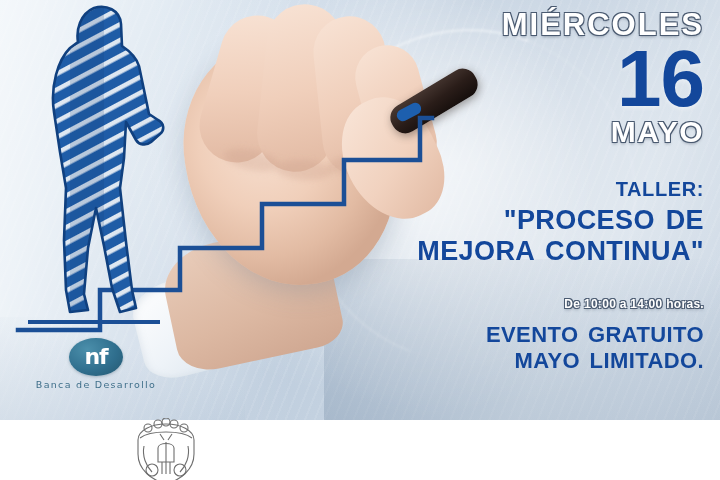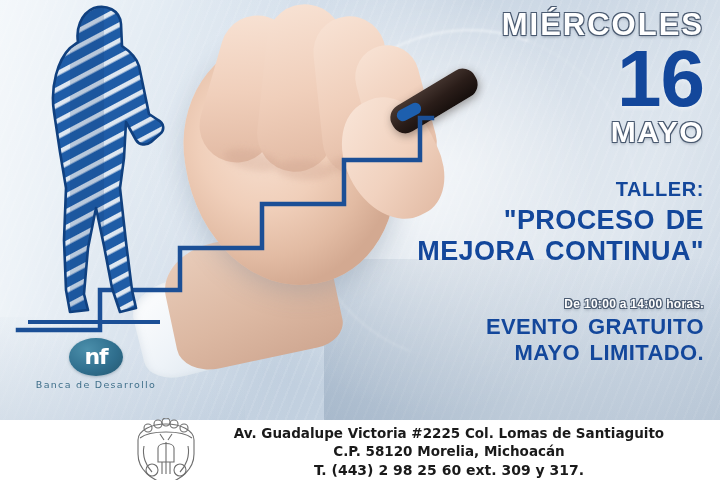--- a/index.html
+++ b/index.html
@@ -266,21 +266,21 @@
     letter-spacing: .3px;
     margin-top: 30px;
     line-height: 1;
   }
   .gratuito {
     font-size: 22px;
     font-weight: bold;
     color: #13479b;
     letter-spacing: .4px;
     line-height: 1.2;
-    margin-top: 4px;
+    margin-top: 12px;
     word-spacing: 3px;
   }
 
   
   .footer {
     position: absolute;
     left: 0;
     bottom: 0;
     width: 720px;
     height: 60px;
@@ -409,20 +409,15 @@
         <path d="M48,24 L48,56"></path>
         <path d="M40,30 C40,24 56,24 56,30 L56,44 L40,44 Z"></path>
         <path d="M44,44 L44,56 M52,44 L52,56"></path>
         <path d="M26,28 C24,38 28,48 34,54"></path>
         <path d="M70,28 C72,38 68,48 62,54"></path>
         <circle cx="34" cy="52" r="6"></circle>
           <circle cx="62" cy="52" r="6"></circle>
         <path d="M42,16 L46,22 M54,16 L50,22"></path>
       </g>
     </svg>
-    <div class="footer-text">
-      <div class="addr1">Av. Guadalupe Victoria #2225 Col. Lomas de Santiaguito</div>
-      <div class="addr2">C.P. 58120 Morelia, Michoacán</div>
-      <div class="tel">T. (443) 2 98 25 60  ext. 309 y 317.</div>
-    </div>
   </div>
 
 </div>
 
 </body></html>

